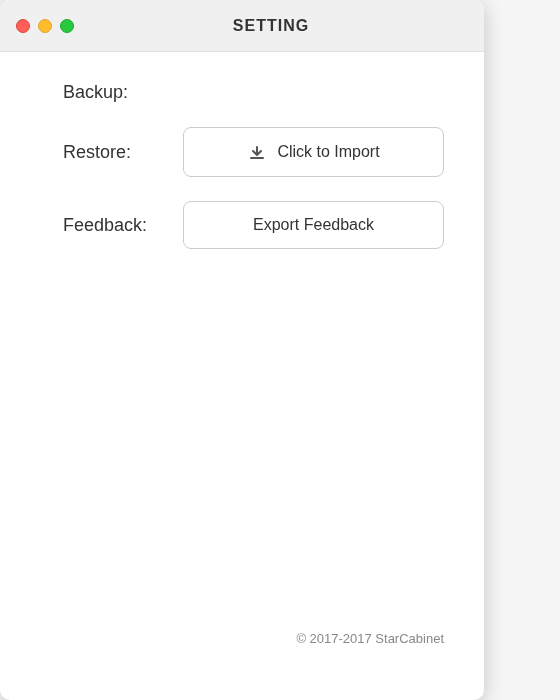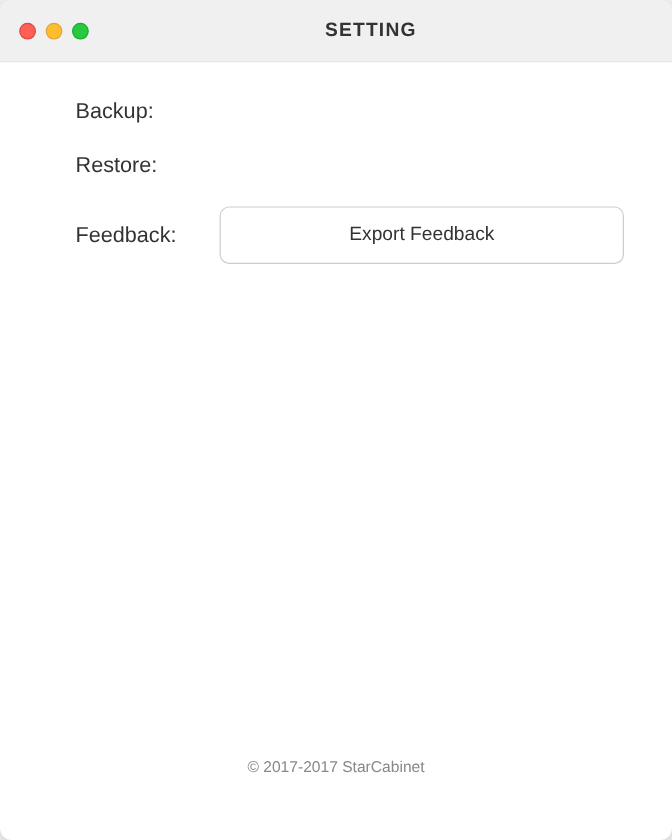--- a/index.html
+++ b/index.html
@@ -11,21 +11,21 @@
     body {
       width: 560px;
       height: 700px;
       background: #f5f5f5;
       font-family: -apple-system, BlinkMacSystemFont, "Helvetica Neue", Arial, sans-serif;
       overflow: hidden;
       position: relative;
     }
 
     .window {
-      width: 560px;
+      width: 484px;
       height: 700px;
       background: #ffffff;
       border-radius: 10px;
       box-shadow: 0 4px 20px rgba(0,0,0,0.2);
       display: flex;
       flex-direction: column;
     }
 
     .titlebar {
       height: 52px;
@@ -178,21 +178,21 @@
 
     .action-btn .btn-icon {
       width: 20px;
       height: 20px;
       display: flex;
       align-items: center;
       justify-content: center;
     }
 
     .footer {
-      text-align: center;
+      text-align: right;
       color: #888;
       font-size: 13px;
       padding-bottom: 24px;
       margin-top: auto;
     }
   </style>
 </head>
 <body>
 
 <div class="window">
@@ -207,20 +207,30 @@
 
   <div class="content">
 
 
     <div class="setting-row">
       <span class="setting-label">Backup:</span>
     </div>
 
     <div class="setting-row">
       <span class="setting-label">Restore:</span>
+      <button class="action-btn">
+        <span class="btn-icon">
+          <svg width="20" height="20" viewBox="0 0 20 20" fill="none" xmlns="http://www.w3.org/2000/svg">
+            <rect x="3" y="15" width="14" height="2" rx="1" fill="#555"></rect>
+            <rect x="9" y="4" width="2" height="9" rx="1" fill="#555"></rect>
+            <path d="M6 9L10 13L14 9" stroke="#555" stroke-width="2" stroke-linecap="round" stroke-linejoin="round" fill="none"></path>
+          </svg>
+        </span>
+        <span>Click to Import</span>
+      </button>
     </div>
 
     <div class="setting-row">
       <span class="setting-label">Feedback:</span>
       <button class="action-btn">Export Feedback</button>
     </div>
 
     <div class="footer">
       <span>© 2017-2017 StarCabinet</span>
     </div>

